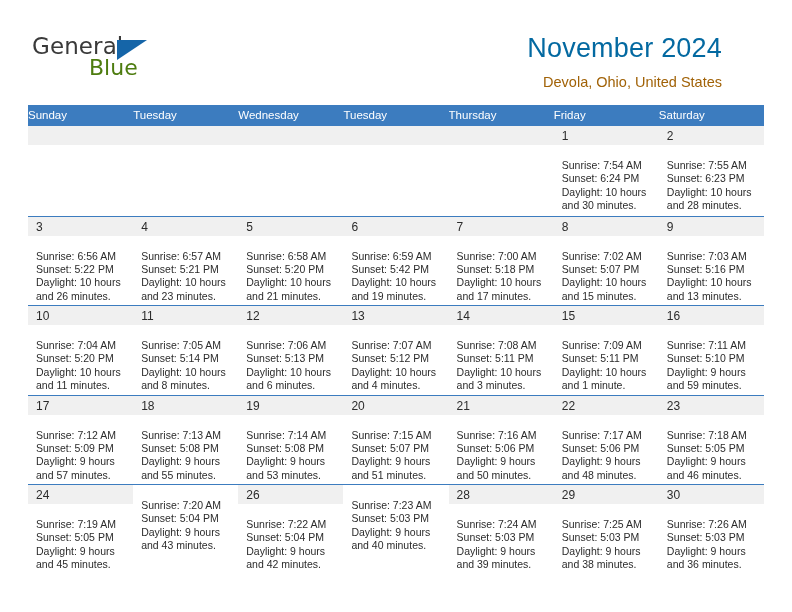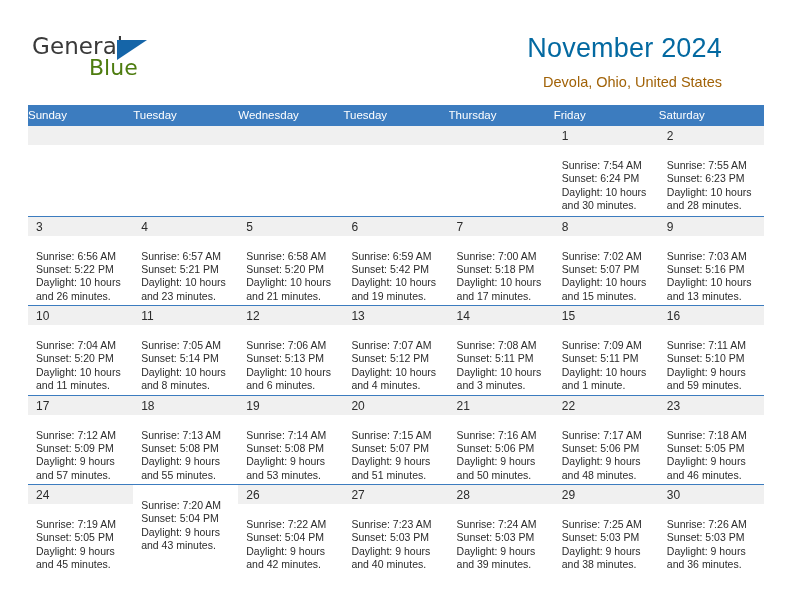--- a/index.html
+++ b/index.html
@@ -435,21 +435,20 @@
           <div class="day-cell">
             <div class="daynum-band"><span class="daynum">26</span></div>
             <div class="day-body">
               <div class="day-line">Sunrise: 7:22 AM</div>
               <div class="day-line">Sunset: 5:04 PM</div>
               <div class="day-line">Daylight: 9 hours</div>
               <div class="day-line">and 42 minutes.</div>
             </div>
           </div>
           <div class="day-cell">
-            <div class="daynum-band"><span class="daynum">27</span></div>
             <div class="day-body">
               <div class="day-line">Sunrise: 7:23 AM</div>
               <div class="day-line">Sunset: 5:03 PM</div>
               <div class="day-line">Daylight: 9 hours</div>
               <div class="day-line">and 40 minutes.</div>
             </div>
           </div>
           <div class="day-cell">
             <div class="daynum-band"><span class="daynum">28</span></div>
             <div class="day-body">

